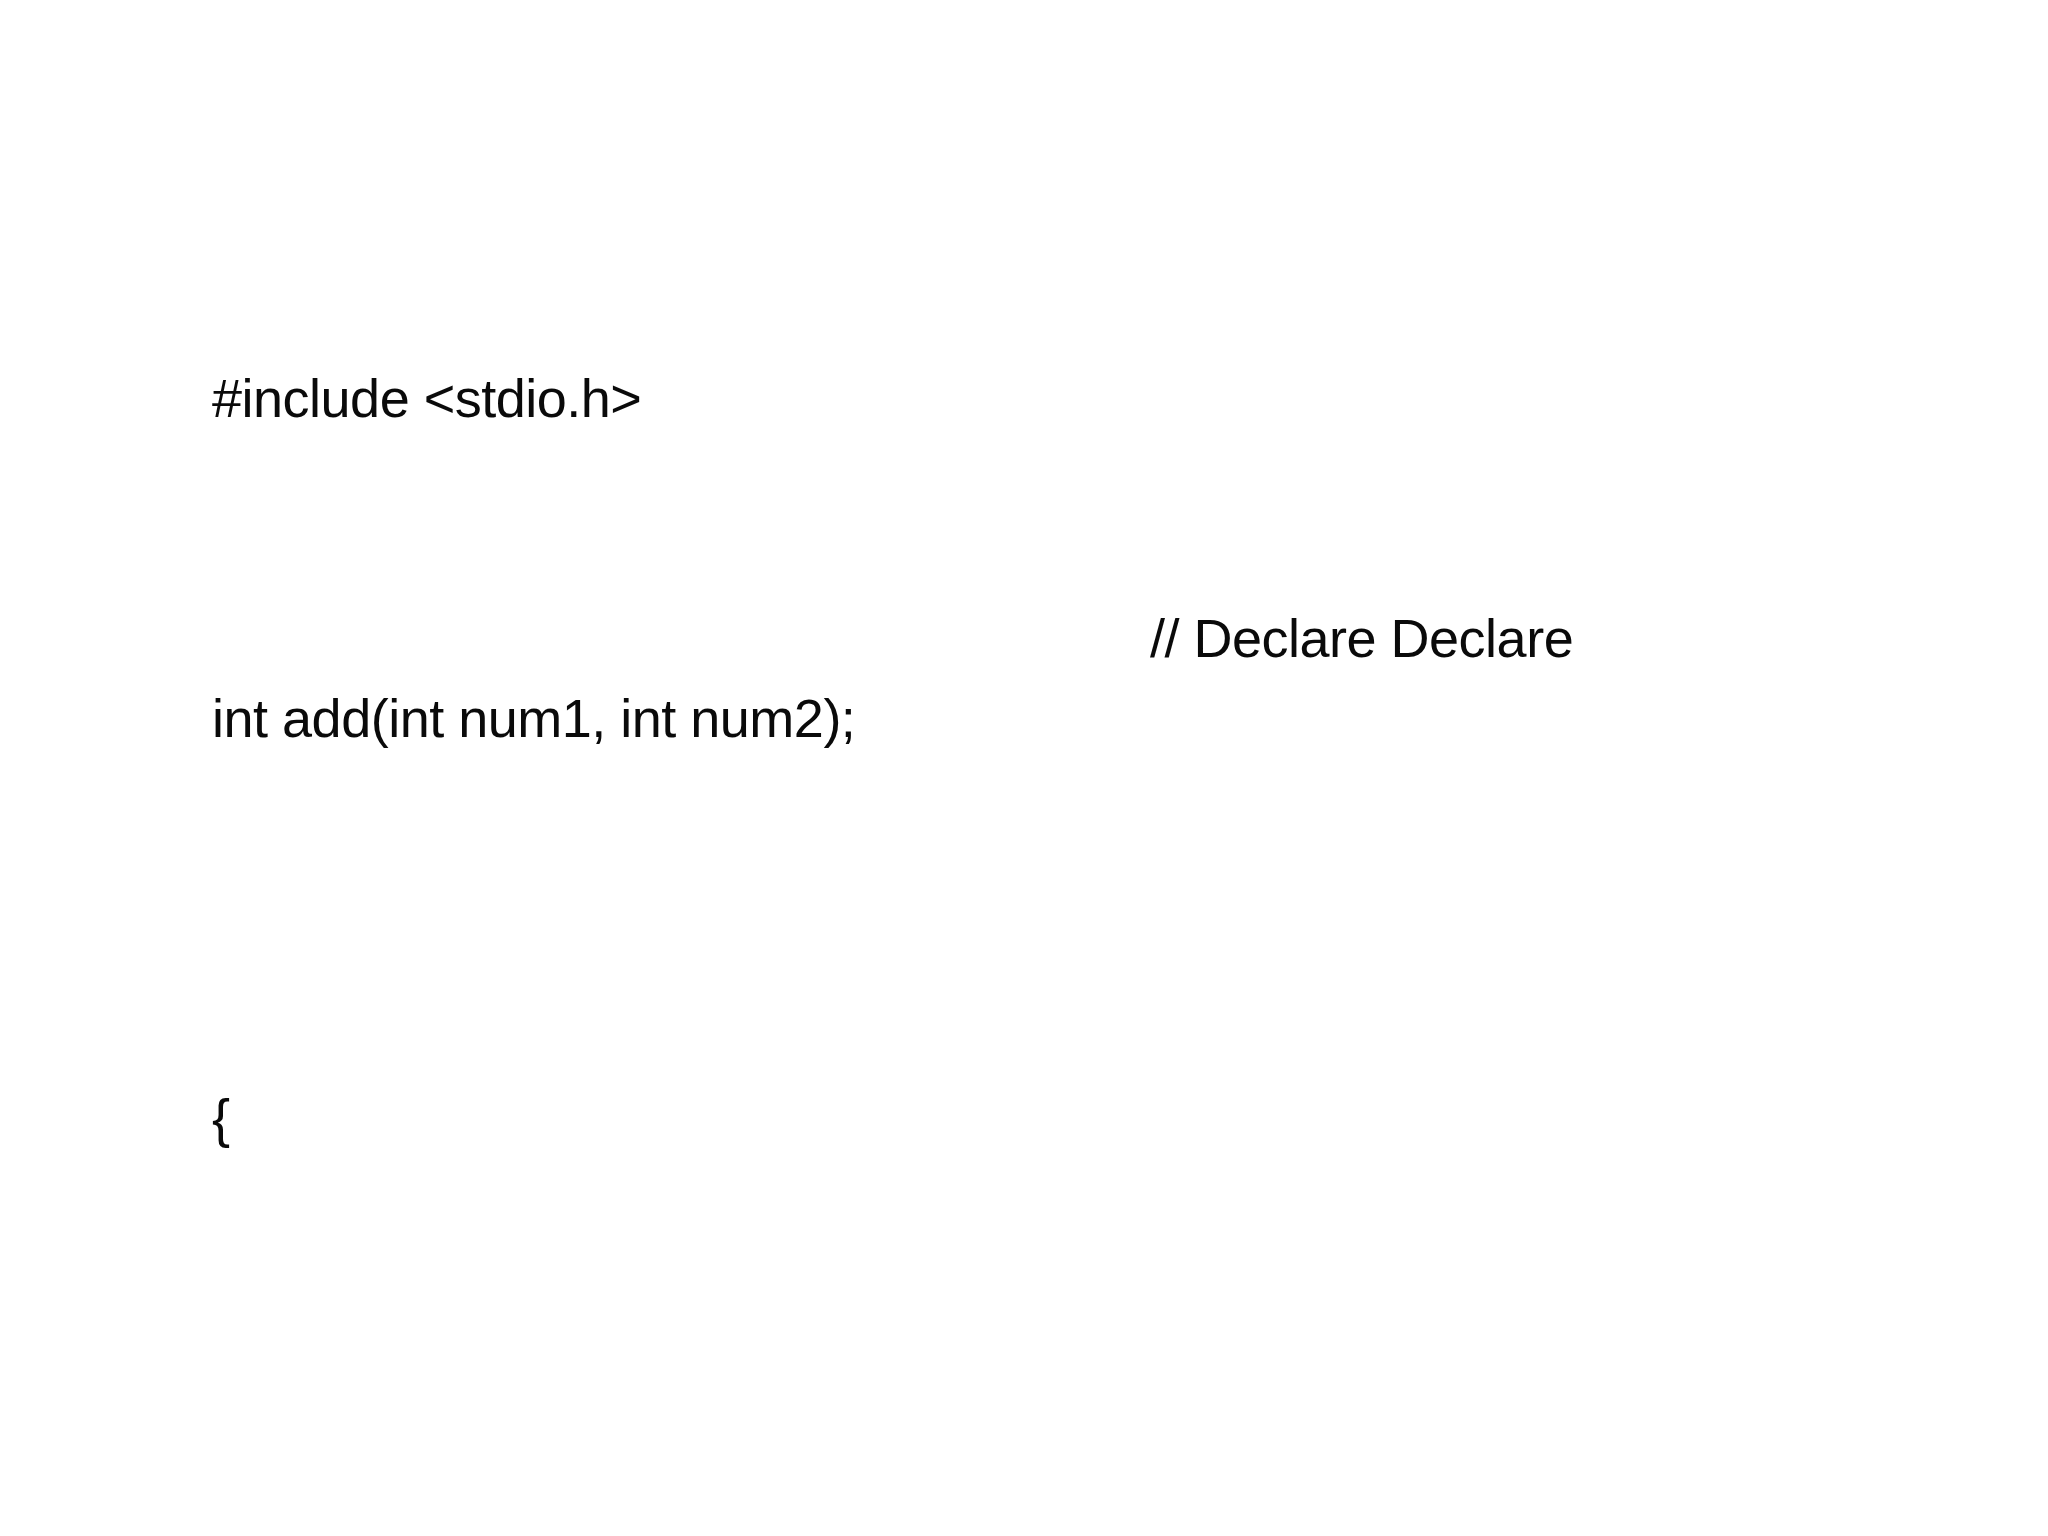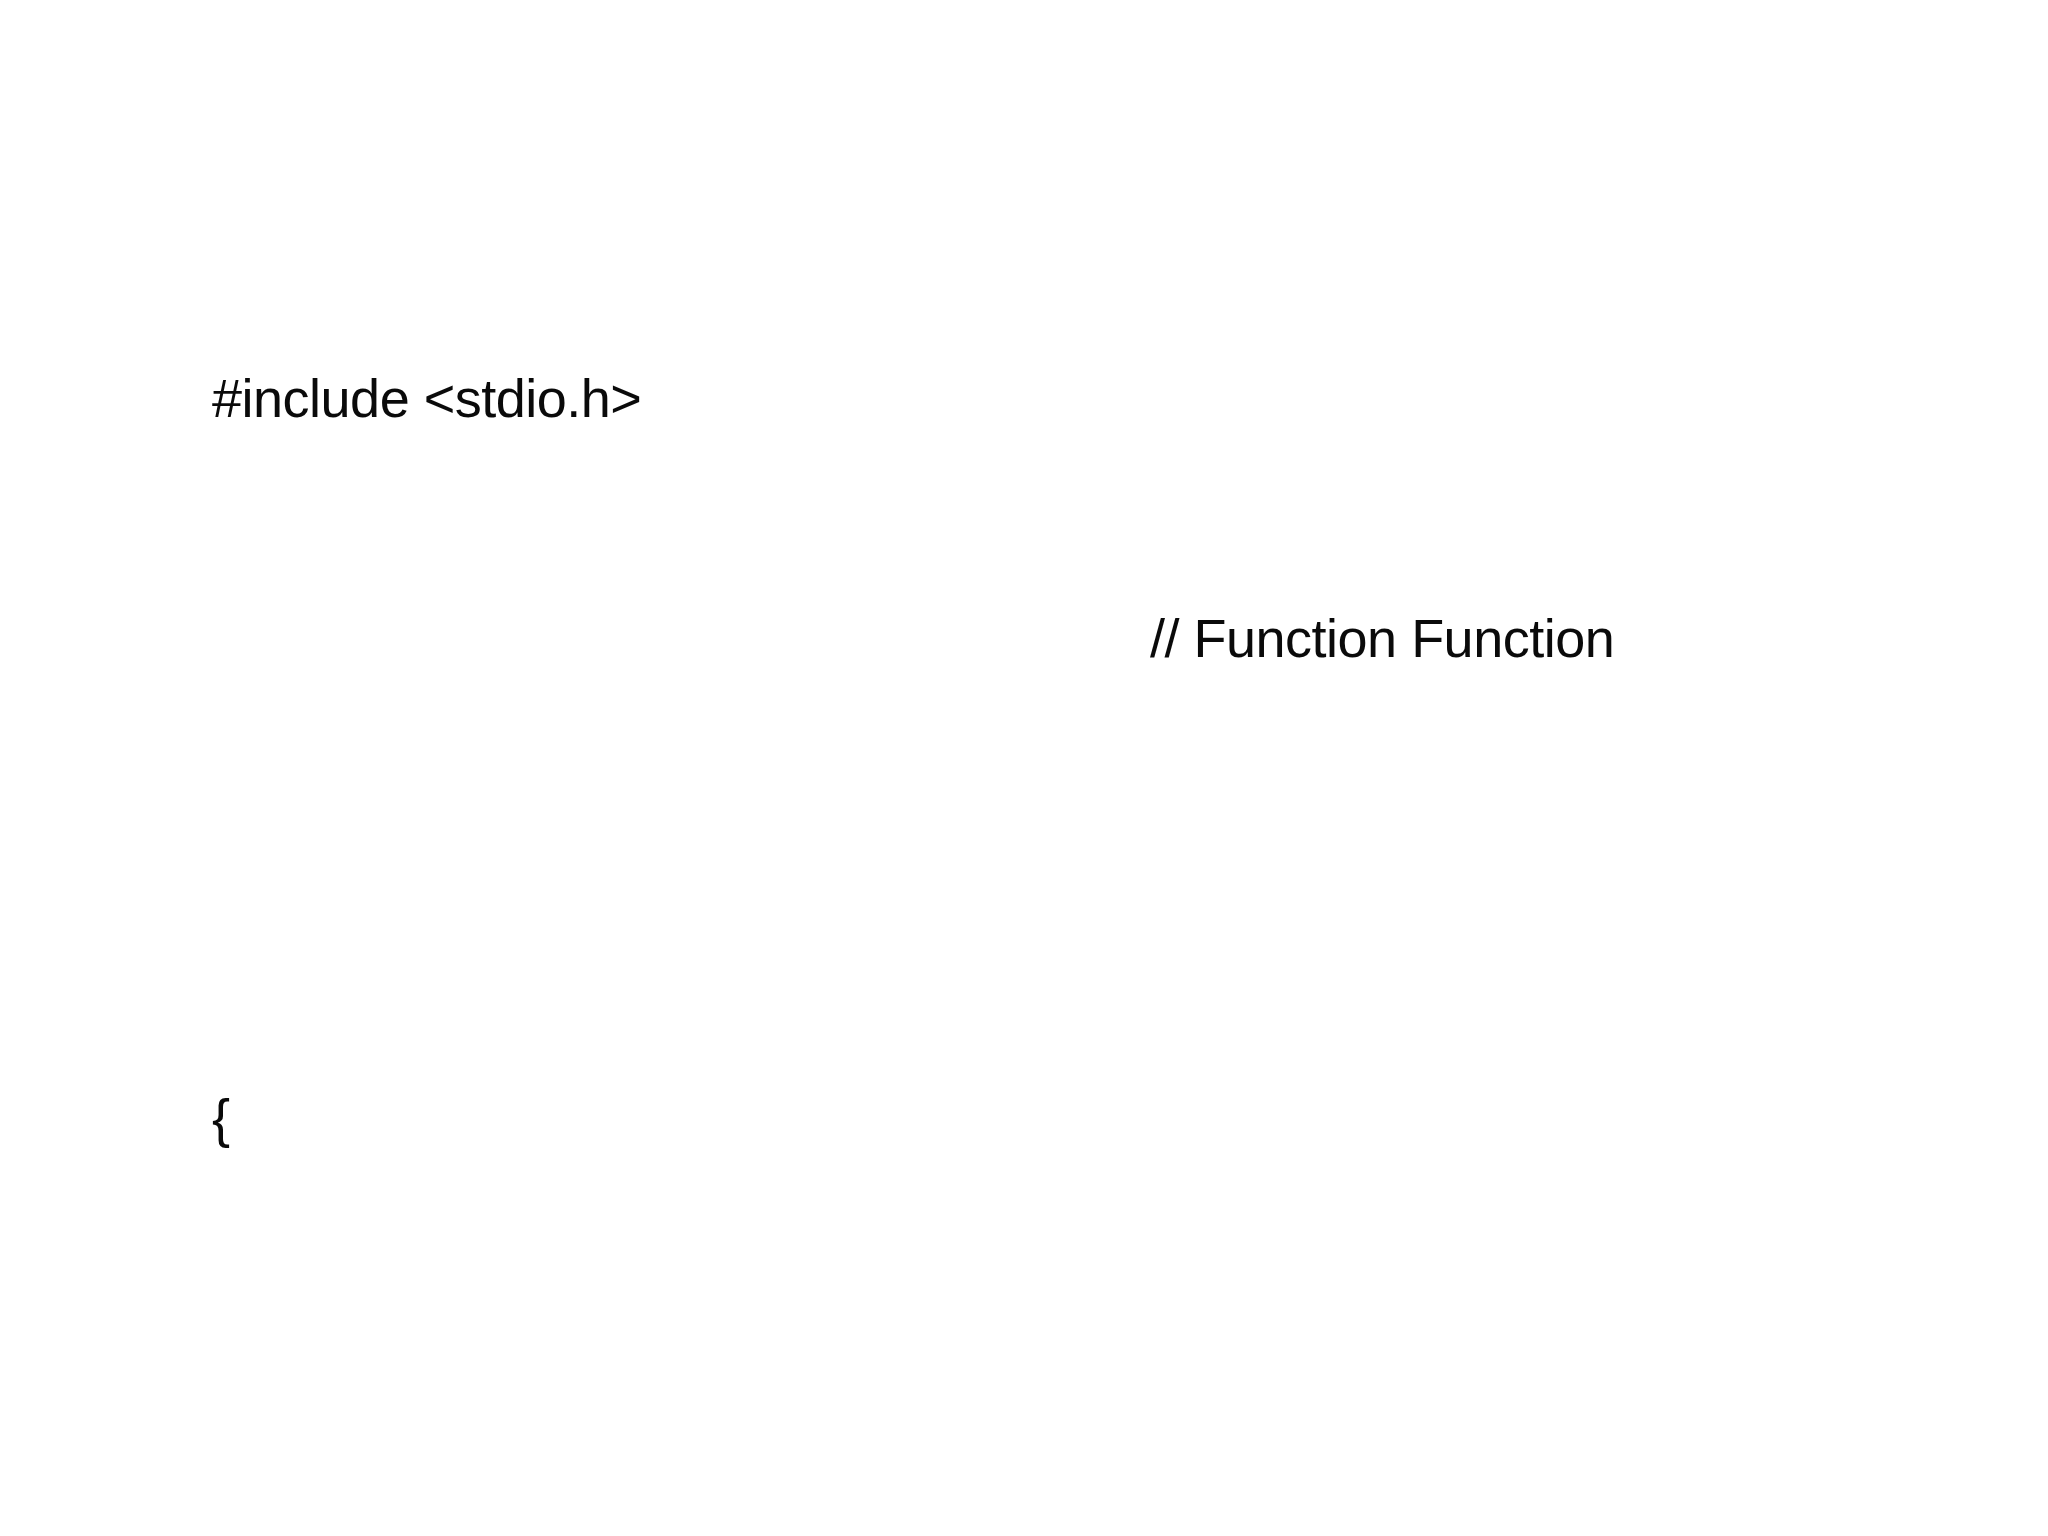--- a/index.html
+++ b/index.html
@@ -48,21 +48,22 @@
 <body>
 
 <div class="slide">
   <div class="code-block">
 
     <div class="code-row">
       <span class="code-text">#include &lt;stdio.h&gt;</span>
     </div>
 
     <div class="code-row">
-      <span class="comment-text">// Function Function</span>
+      <span class="code-text">int add(int num1, int num2);</span>
+      <span class="comment-text">// Declare Declare</span>
     </div>
 
 
     <div class="code-row">
       <span class="code-text">{</span>
     </div>
 
     
 
     

